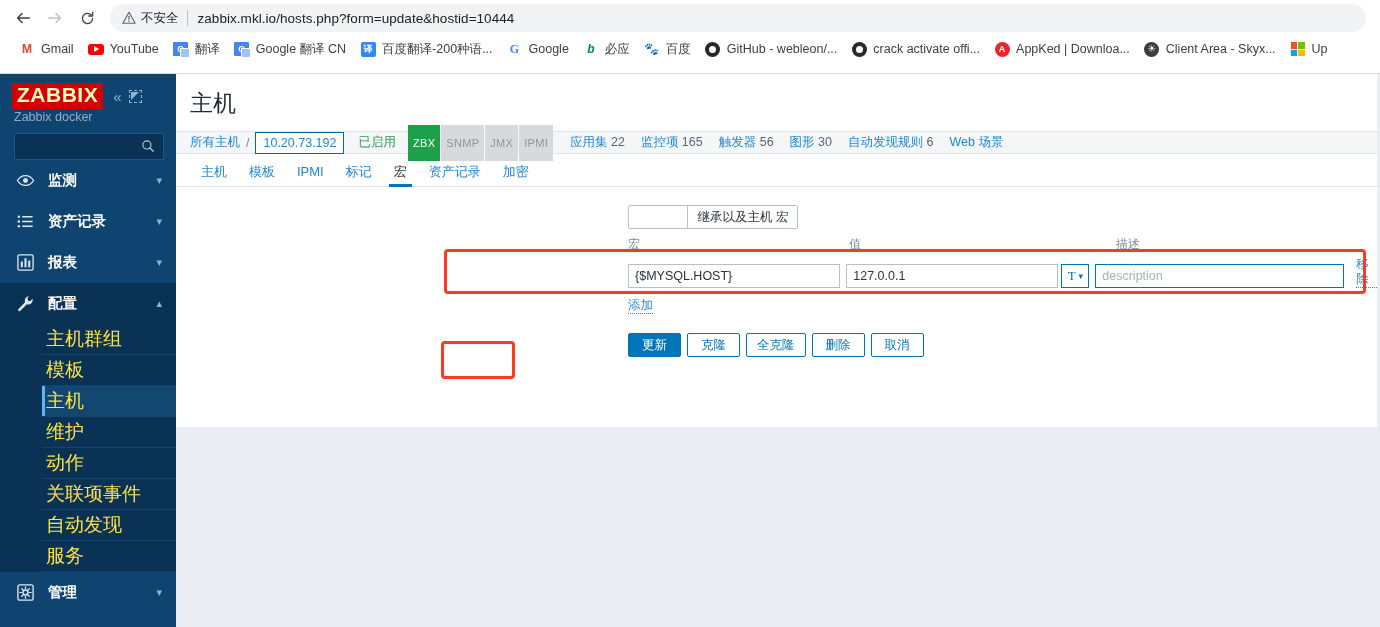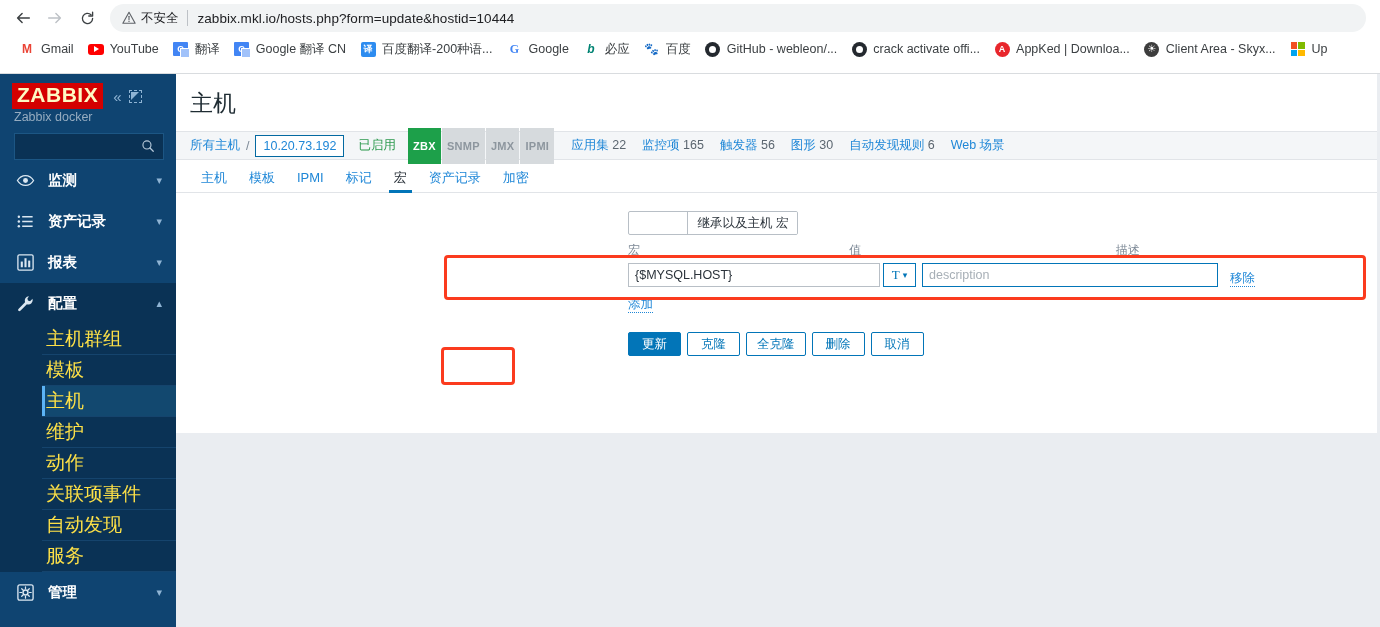--- a/index.html
+++ b/index.html
@@ -261,40 +261,40 @@
   }
   #page-title {
     font-size: 23px;
     color: #1f2c33;
     padding: 14px 0 12px 14px;
     font-weight: normal;
   }
   #breadcrumb-bar {
     display: flex;
     align-items: center;
-    height: 29px;
+    height: 23px;
     background: #f4f6f8;
     border-top: 1px solid #e1e4e8;
     border-bottom: 1px solid #e1e4e8;
     padding-left: 14px;
     font-size: 12.5px;
     gap: 0px;
   }
   .bc-link { color: #1f87d7; text-decoration: none; }
   .bc-sep { color: #7d8996; margin: 0 6px; }
   .bc-current {
     background:#ffffff;
     border:1px solid #0369a1;
     padding: 3px 7px;
     color:#1f87d7;
   }
   .bc-status { color: #2d9a4e; margin-left: 14px; }
   .bc-protos { display:flex; margin-left: 12px; }
   .bc-proto {
-    font-size: 11px; font-weight: bold;
+    font-size: 11px; font-weight: normal;
     padding: 12px 5px;
     background: #d6dadd; color:#8d969e;
     margin-right: 1px;
     letter-spacing: .3px;
   }
   .bc-proto.on { background:#1da04a; color:#ffffff; }
   .bc-count { margin-left: 16px; color:#1f87d7; }
   .bc-count .num { color:#5b6670; }
 
   #tab-bar {
@@ -711,20 +711,21 @@
 
         <div id="macro-row-wrap">
           <div class="field-labels">
             <span class="lbl-macro">宏</span>
             <span class="lbl-value">值</span>
             <span class="lbl-desc">描述</span>
           </div>
 
           <div class="macro-inputs">
             <input class="zinput" id="macro-field" type="text" value="{$MYSQL.HOST}" style="">
+            <input class="zinput" id="value-field" type="text" value="127.0.0.1" style="">
             <div id="value-type-btn">
               <span>T</span>
               <span class="cv">▾</span>
             </div>
             <input class="zinput focused" id="desc-field" type="text" placeholder="description" style="">
             <span id="remove-link">移除</span>
           </div>
         </div>
 
         <a id="add-link">添加</a>

